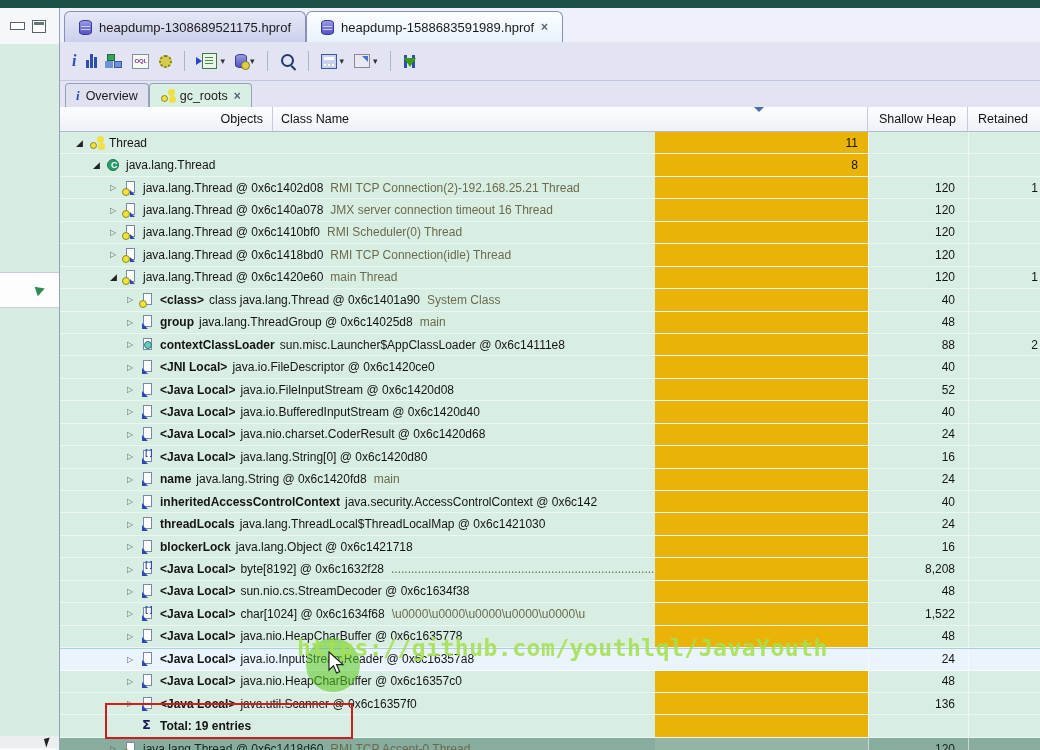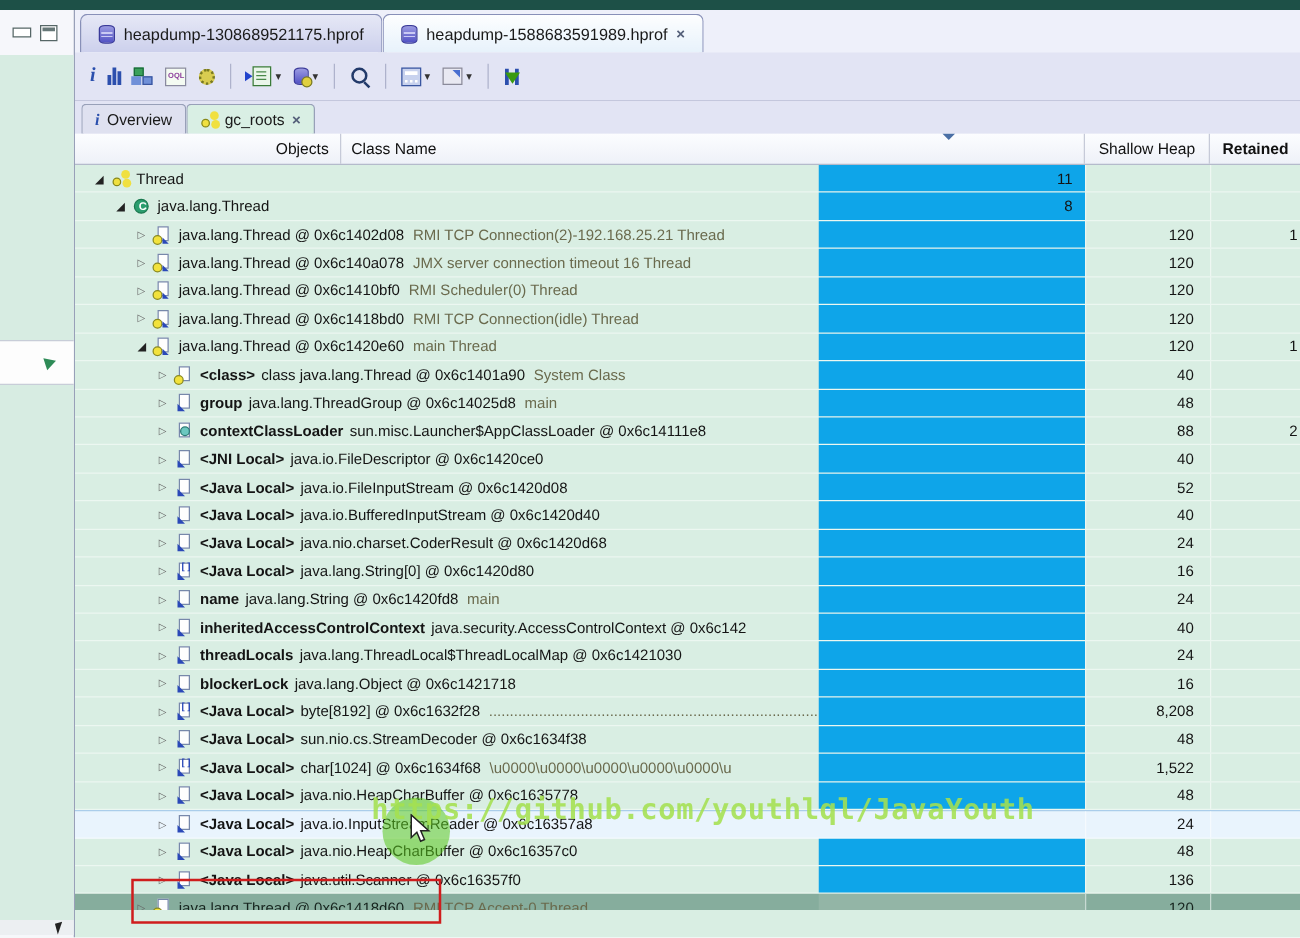--- a/index.html
+++ b/index.html
@@ -73,29 +73,29 @@
   .vtab{height:24px;display:flex;align-items:center;gap:6px;padding:0 10px;font-size:12.5px;border:1px solid #98a0b8;border-bottom:none;border-radius:4px 4px 0 0;background:#dfe1f0;color:#1a1a1a;box-sizing:border-box;}
   .vtab.active{background:#d9efe4;}
   .i-info.small{font-size:13px;}
 
   
   .ghead{height:25px;display:flex;background:linear-gradient(#fcfdff,#eef1f8);border-bottom:1px solid #b4bacb;font-size:12.5px;color:#111;position:relative;flex:0 0 25px;box-sizing:border-box;}
   .hc{border-right:1px solid #c6cad8;display:flex;align-items:center;box-sizing:border-box;height:100%;}
   .hc.name{width:595px;padding-left:8px;}
   .hc.objects{width:213px;justify-content:flex-end;padding-right:9px;}
   .hc.shallow{width:100px;justify-content:center;}
-  .hc.retained{width:72px;padding-left:10px;border-right:none;font-weight:bold;}
+  .hc.retained{width:72px;padding-left:10px;border-right:none;}
   .sortmark{position:absolute;left:694px;top:0;width:0;height:0;border-left:5px solid transparent;border-right:5px solid transparent;border-top:5px solid #4a6fa5;}
 
   
   .gbody{flex:1;background:#d9eee3;overflow:hidden;position:relative;}
   .row{height:22.45px;display:flex;font-size:12px;color:#141414;border-bottom:1px solid rgba(255,255,255,0.5);box-sizing:border-box;align-items:center;}
   .cell{height:100%;display:flex;align-items:center;box-sizing:border-box;}
   .cell.name{width:595px;overflow:hidden;white-space:nowrap;}
-  .cell.objects{width:213px;justify-content:flex-end;padding-right:10px;background:#0ea5e9;}
+  .cell.objects{width:213px;justify-content:flex-end;padding-right:10px;background:#eab308;}
   .cell.shallow{width:100px;justify-content:flex-end;padding-right:13px;border-left:1px solid rgba(255,255,255,0.55);}
   .cell.retained{width:72px;justify-content:flex-end;padding-right:2px;border-left:1px solid rgba(255,255,255,0.55);}
   .row.sel{background:#e9f4fd;border-top:1px solid #aacdea;}
   .row.sel .cell.objects{background:transparent;}
   .row.cut{height:13px;overflow:hidden;background:#86ad9d;align-items:flex-start;border-bottom:none;color:#16241e;}
   .row.cut .cell{height:22px;align-items:center;}
   .row.cut .cell.objects{background:rgba(160,190,175,0.5);}
   .exp{flex:0 0 13px;width:13px;text-align:left;font-size:8px;color:#666;}
   .exp.open{color:#222;font-size:9px;}
   .b{font-weight:bold;margin-right:5px;}
@@ -553,20 +553,32 @@
             <span class="exp closed">▷</span>
             <span class="ico page"></span>
             <span class="b">&lt;Java Local&gt;</span>
             <span class="t">java.util.Scanner @ 0x6c16357f0</span>
             <span class="sfx"></span>
           </div>
           <div class="cell objects"></div>
           <div class="cell shallow">136</div>
           <div class="cell retained"></div>
         </div>
+        <div class="row">
+          <div class="cell name" style="padding-left: 67px;">
+            <span class="exp none"></span>
+            <span class="ico sigma"></span>
+            <span class="b">Total: 19 entries</span>
+            <span class="t"></span>
+            <span class="sfx"></span>
+          </div>
+          <div class="cell objects"></div>
+          <div class="cell shallow"></div>
+          <div class="cell retained"></div>
+        </div>
         <div class="row cut">
           <div class="cell name" style="padding-left: 50px;">
             <span class="exp closed">▷</span>
             <span class="ico thread">
               <i class="dot"></i>
             </span>
             <span class="b"></span>
             <span class="t">java.lang.Thread @ 0x6c1418d60</span>
             <span class="sfx">RMI TCP Accept-0 Thread</span>
           </div>

